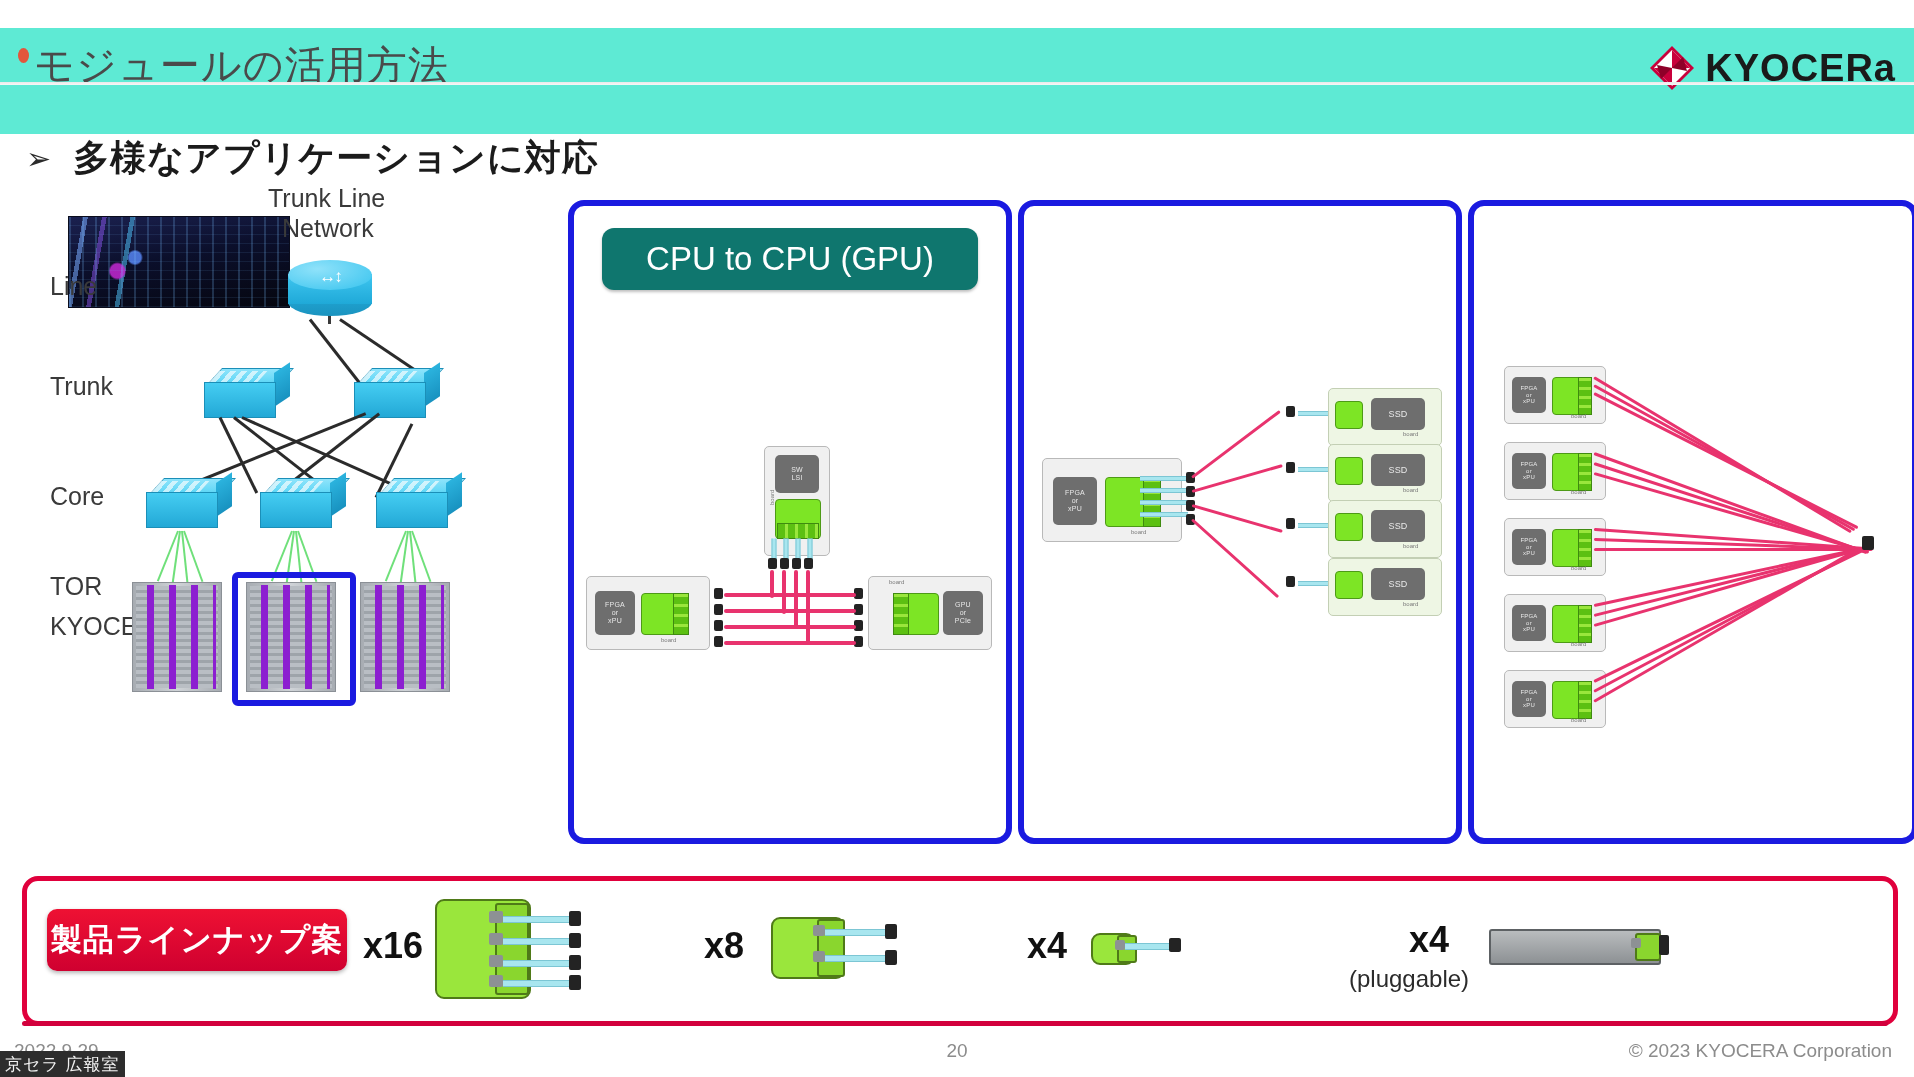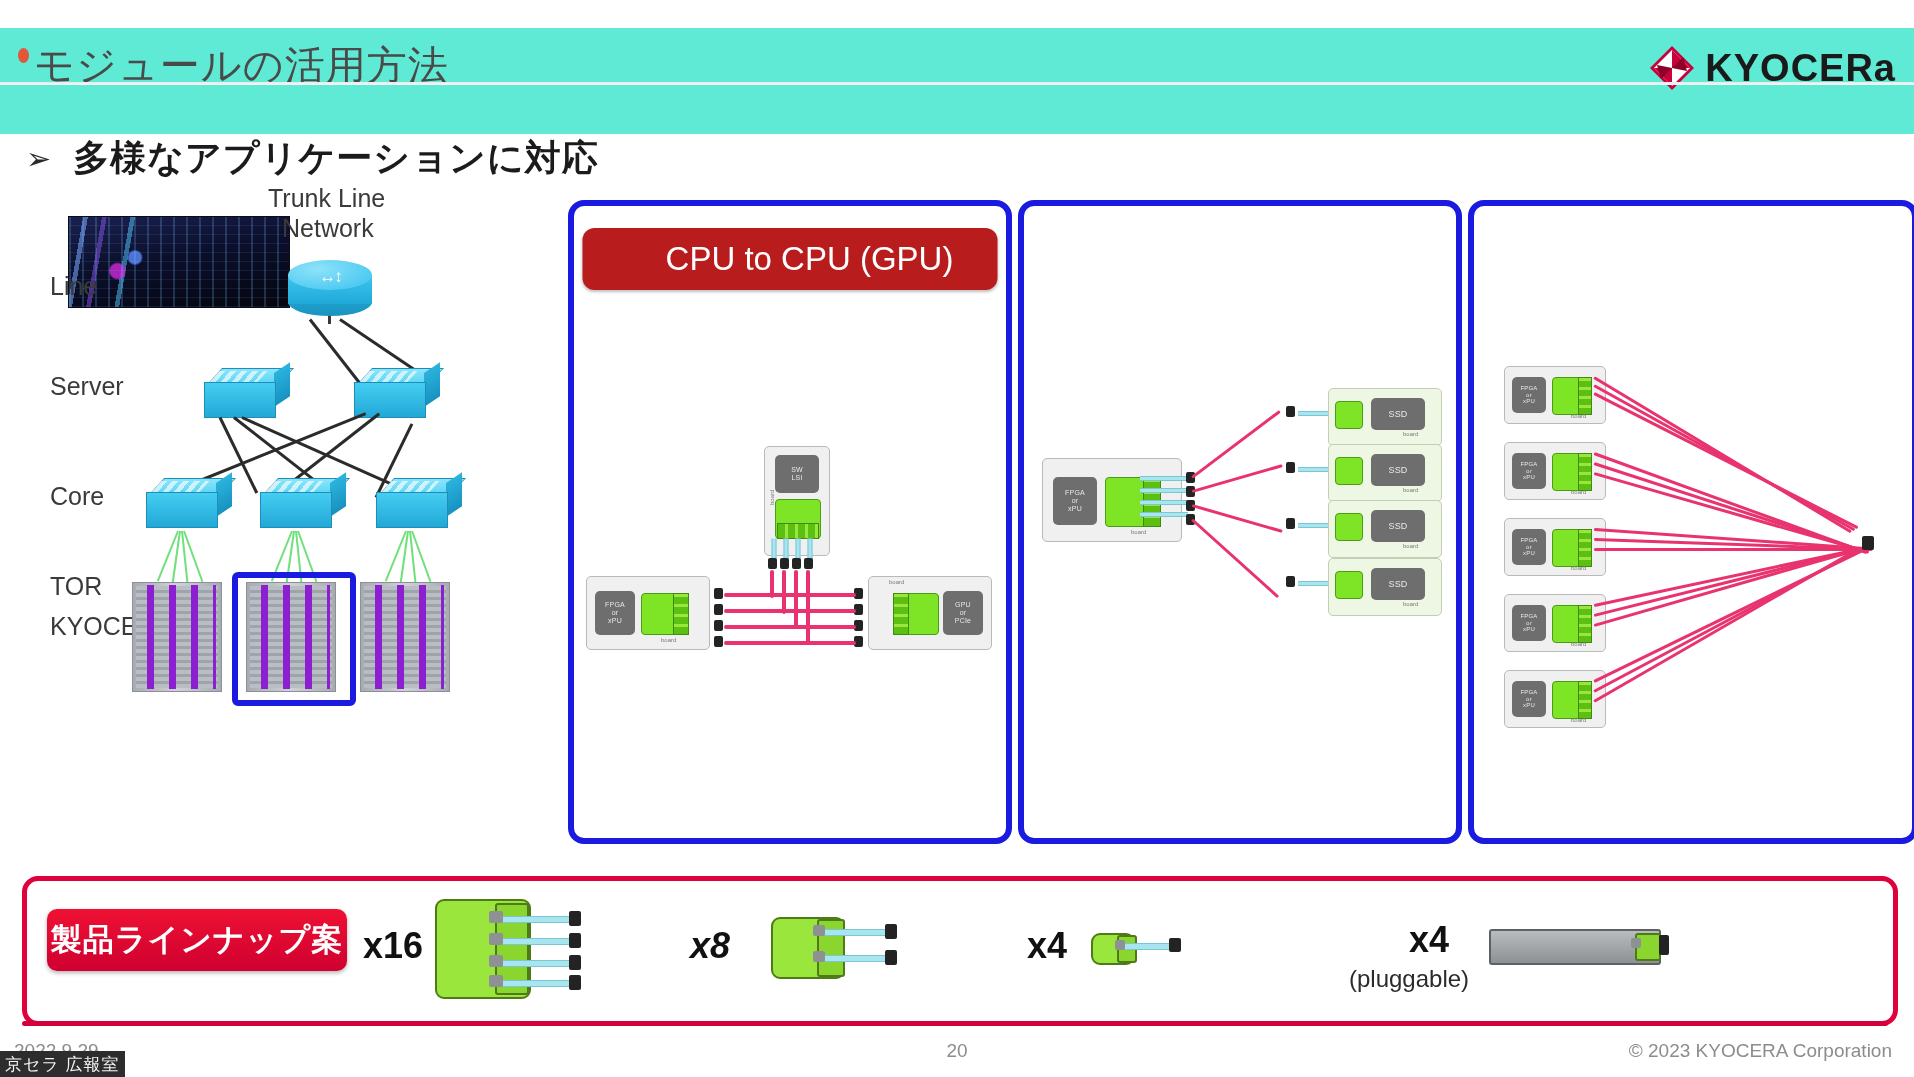--- a/index.html
+++ b/index.html
@@ -156,21 +156,21 @@
 
   <div class="net">
 
     <div class="dc-photo"></div>
 
     <div class="net-label" style="left:240px;top:-16px;">Trunk Line</div>
     <div class="net-label" style="left:254px;top:14px;">Network</div>
     <div class="trunk-line"></div>
 
     <div class="net-label" style="left:22px;top:72px;">Line</div>
-    <div class="net-label" style="left:22px;top:172px;">Server</div>
+    <div class="net-label" style="left:22px;top:172px;">Trunk</div>
     <div class="net-label" style="left:22px;top:282px;">Core</div>
     <div class="net-label" style="left:22px;top:372px;">TOR</div>
     <div class="net-label" style="left:22px;top:412px;">KYOCERa</div>
 
     <div class="router" style="left:260px;top:60px;">
       <div class="bot"></div>
         <div class="body"></div>
         <div class="top"></div>
       <div class="arrows">↔↕</div>
     </div>
@@ -239,21 +239,21 @@
         <div class="bars"></div>
     </div>
     <div class="rack" style="left:332px;top:382px;">
       <div class="units"></div>
         <div class="bars"></div>
     </div>
     <div class="rack-sel" style="left:204px;top:372px;width:112px;height:122px;"></div>
   </div>
 
   <div class="panel" style="left:568px;top:200px;width:432px;height:632px;">
-    <div class="panel-hdr" style="width:376px;height:62px;background:#b91c1c;padding-left:39px;">CPU to CPU (GPU)</div>
+    <div class="panel-hdr" style="width:376px;height:62px;background:#0f766e;">CPU to CPU (GPU)</div>
 
     <div class="card" style="left:190px;top:240px;width:64px;height:108px;">
       <div class="chip" style="left:10px;top:8px;width:44px;height:38px;white-space:pre;">SW
 LSI</div>
       <div class="mod" style="left:10px;top:52px;width:44px;height:38px;"></div>
       <div class="mod-ports" style="left:12px;top:76px;width:40px;height:14px;
         background:repeating-linear-gradient(90deg,#5cc012 0 7px,#9ae63c 7px 10px);"></div>
       <div class="tinylabel" style="left:4px;top:58px;transform:rotate(-90deg);transform-origin:left top;">board</div>
     </div>
 
@@ -439,21 +439,21 @@
     <div class="conn" style="left:462px;top:94px;width:14px;height:12px;background:#8d9194;"></div>
     <div class="fiber" style="left:476px;top:35px;width:68px;height:5px;"></div>
     <div class="fiber" style="left:476px;top:57px;width:68px;height:5px;"></div>
     <div class="fiber" style="left:476px;top:79px;width:68px;height:5px;"></div>
     <div class="fiber" style="left:476px;top:99px;width:68px;height:5px;"></div>
     <div class="conn" style="left:542px;top:30px;width:12px;height:15px;"></div>
     <div class="conn" style="left:542px;top:52px;width:12px;height:15px;"></div>
     <div class="conn" style="left:542px;top:74px;width:12px;height:15px;"></div>
     <div class="conn" style="left:542px;top:94px;width:12px;height:15px;"></div>
 
-    <div class="qty" style="left:663px;top:44px;font-style:italic;">x8</div>
+    <div class="qty" style="left:677px;top:44px;">x8</div>
     <div class="big-mod" style="left:744px;top:36px;width:70px;height:58px;"></div>
     <div class="big-mod-edge" style="left:790px;top:38px;width:24px;height:54px;"></div>
     <div class="conn" style="left:786px;top:44px;width:12px;height:11px;background:#8d9194;"></div>
     <div class="conn" style="left:786px;top:70px;width:12px;height:11px;background:#8d9194;"></div>
     <div class="fiber" style="left:798px;top:48px;width:62px;height:5px;"></div>
     <div class="fiber" style="left:798px;top:74px;width:62px;height:5px;"></div>
     <div class="conn" style="left:858px;top:43px;width:12px;height:15px;"></div>
     <div class="conn" style="left:858px;top:69px;width:12px;height:15px;"></div>
 
     <div class="qty" style="left:1000px;top:44px;">x4</div>

